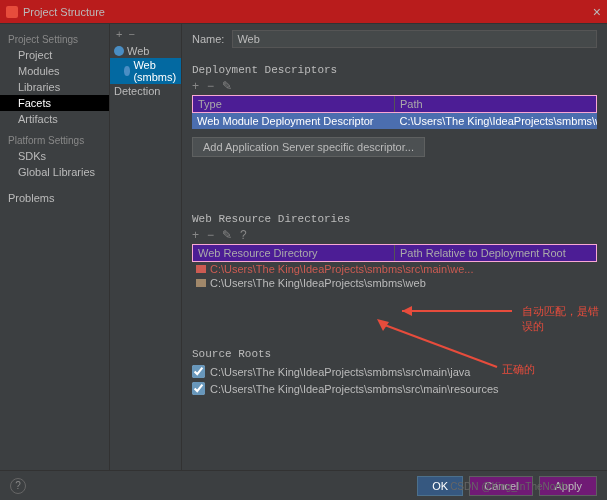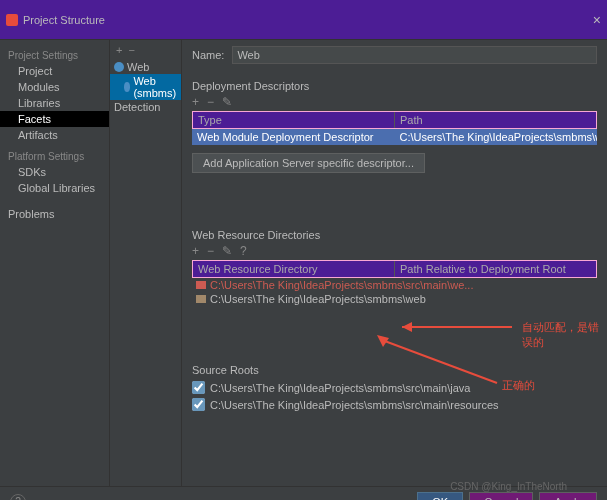--- a/index.html
+++ b/index.html
@@ -1,38 +1,38 @@
 <!DOCTYPE html>
 <html><head>
 <meta charset="utf-8">
 <style>
 * { margin: 0; padding: 0; box-sizing: border-box; font-family: "Segoe UI", Arial, sans-serif; }
 body { background: #3c3f41; color: #bbbbbb; font-size: 11px; width: 607px; height: 500px; overflow: hidden; position: relative; }
-.titlebar { height: 40px; background: #4c1d95; border-bottom: 1px solid #323232; display: flex; align-items: center; padding: 0 6px; justify-content: space-between; }
+.titlebar { height: 24px; background: #b91c1c; border-bottom: 1px solid #323232; display: flex; align-items: center; padding: 0 6px; justify-content: space-between; }
 .titlebar .left { display: flex; align-items: center; gap: 5px; }
 .titlebar .icon-app { width: 12px; height: 12px; background: #e74c3c; border-radius: 2px; }
 .titlebar .title { color: #bbbbbb; font-size: 11px; }
 .titlebar .close { color: #bbbbbb; font-size: 14px; cursor: pointer; }
 .main { display: flex; height: 446px; }
 .sidebar { width: 110px; background: #3c3f41; border-right: 1px solid #323232; padding: 8px 0; }
 .sidebar .heading { color: #888; padding: 2px 8px; font-size: 10px; }
 .sidebar .item { padding: 2px 8px 2px 18px; color: #bbbbbb; cursor: pointer; }
 .sidebar .item.selected { background: #000000; color: #fff; }
 .middle { width: 72px; background: #3c3f41; border-right: 1px solid #323232; }
 .middle .toolbar { display: flex; gap: 6px; padding: 4px 6px; color: #888; }
 .middle .tree { font-size: 11px; }
 .middle .tree .node { padding: 1px 4px; display: flex; align-items: center; gap: 3px; }
 .middle .tree .node.child { padding-left: 14px; }
 .middle .tree .node.selected { background: #0369a1; color: #fff; }
 .middle .globe { width: 10px; height: 10px; border-radius: 50%; background: #4a8ec4; display: inline-block; }
 .content { flex: 1; background: #3c3f41; padding: 6px 10px; overflow: hidden; position: relative; }
 .row-name { display: flex; align-items: center; gap: 8px; margin-bottom: 16px; }
 .row-name label { color: #bbb; }
 .row-name input { flex: 1; background: #45494a; border: 1px solid #555; color: #bbb; padding: 2px 4px; font-size: 11px; }
-.section-title { color: #bbb; margin: 6px 0 3px; }
+.section-title { color: #bbb; margin: 6px 0 3px; font-family: Liberation Mono, monospace; }
 .toolbar2 { display: flex; gap: 8px; color: #888; margin-bottom: 2px; font-size: 12px; }
 .table-head { display: flex; background: #4c1d95; border: 1px solid #f9a8d4; }
 .table-head .col { flex: 1; padding: 2px 5px; border-right: 1px solid #555; color: #aaa; }
 .table-head .col:last-child { border-right: none; }
 .table-body { background: #3c3f41; }
 .table-row { display: flex; }
 .table-row.selected { background: #4b6eaf; color: #fff; }
 .table-row .cell { flex: 1; padding: 2px 5px; white-space: nowrap; overflow: hidden; }
 .btn { display: inline-block; background: #4c5052; border: 1px solid #5e6060; color: #bbb; padding: 3px 10px; font-size: 11px; margin-top: 8px; cursor: pointer; }
 .gap { height: 50px; }

